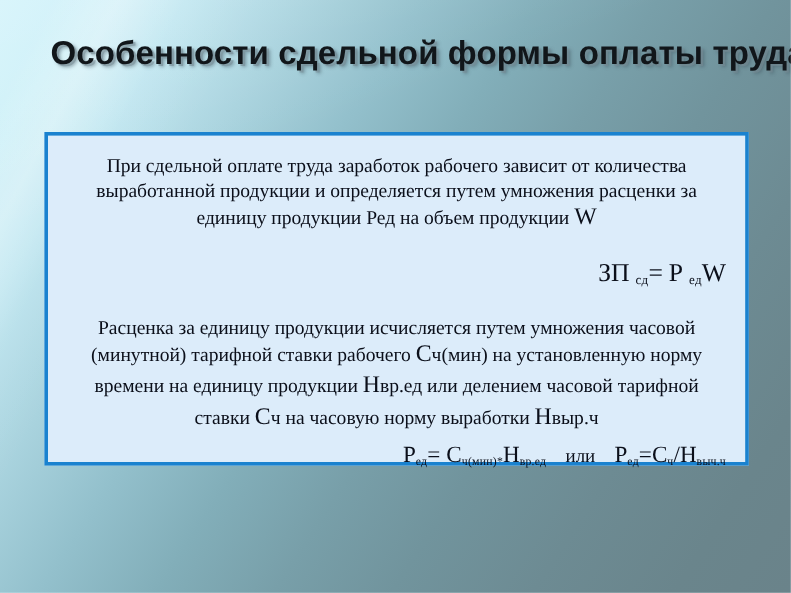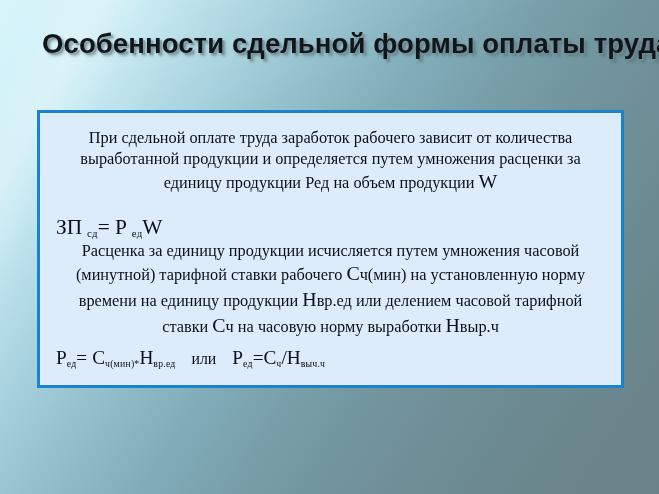--- a/index.html
+++ b/index.html
@@ -100,27 +100,27 @@
   }
   .para {
     text-align: center;
     color: #0b0f1a;
     font-size: 16.3px;
     line-height: 1.30;
     margin: 0;
   }
   .p1 { margin-top: 4px; }
   .formula {
-    text-align: left;
+    text-align: right;
     color: #0b0f1a;
     margin: 0;
     white-space: nowrap;
   }
   .f1 { font-size: 17.5px; margin-top: 20px; }
-  .p2 { }
+  .p2 { margin-top: 22px; }
   .f2 { font-size: 15.8px; margin-top: 8px; }
   .big { font-size: 1.22em; }
   .sub {
     font-size: 0.62em;
     vertical-align: -0.28em;
     letter-spacing: 0.2px;
   }
   .gap { display: inline-block; width: 5px; }
   .wgap { display: inline-block; width: 16px; }
 </style>

